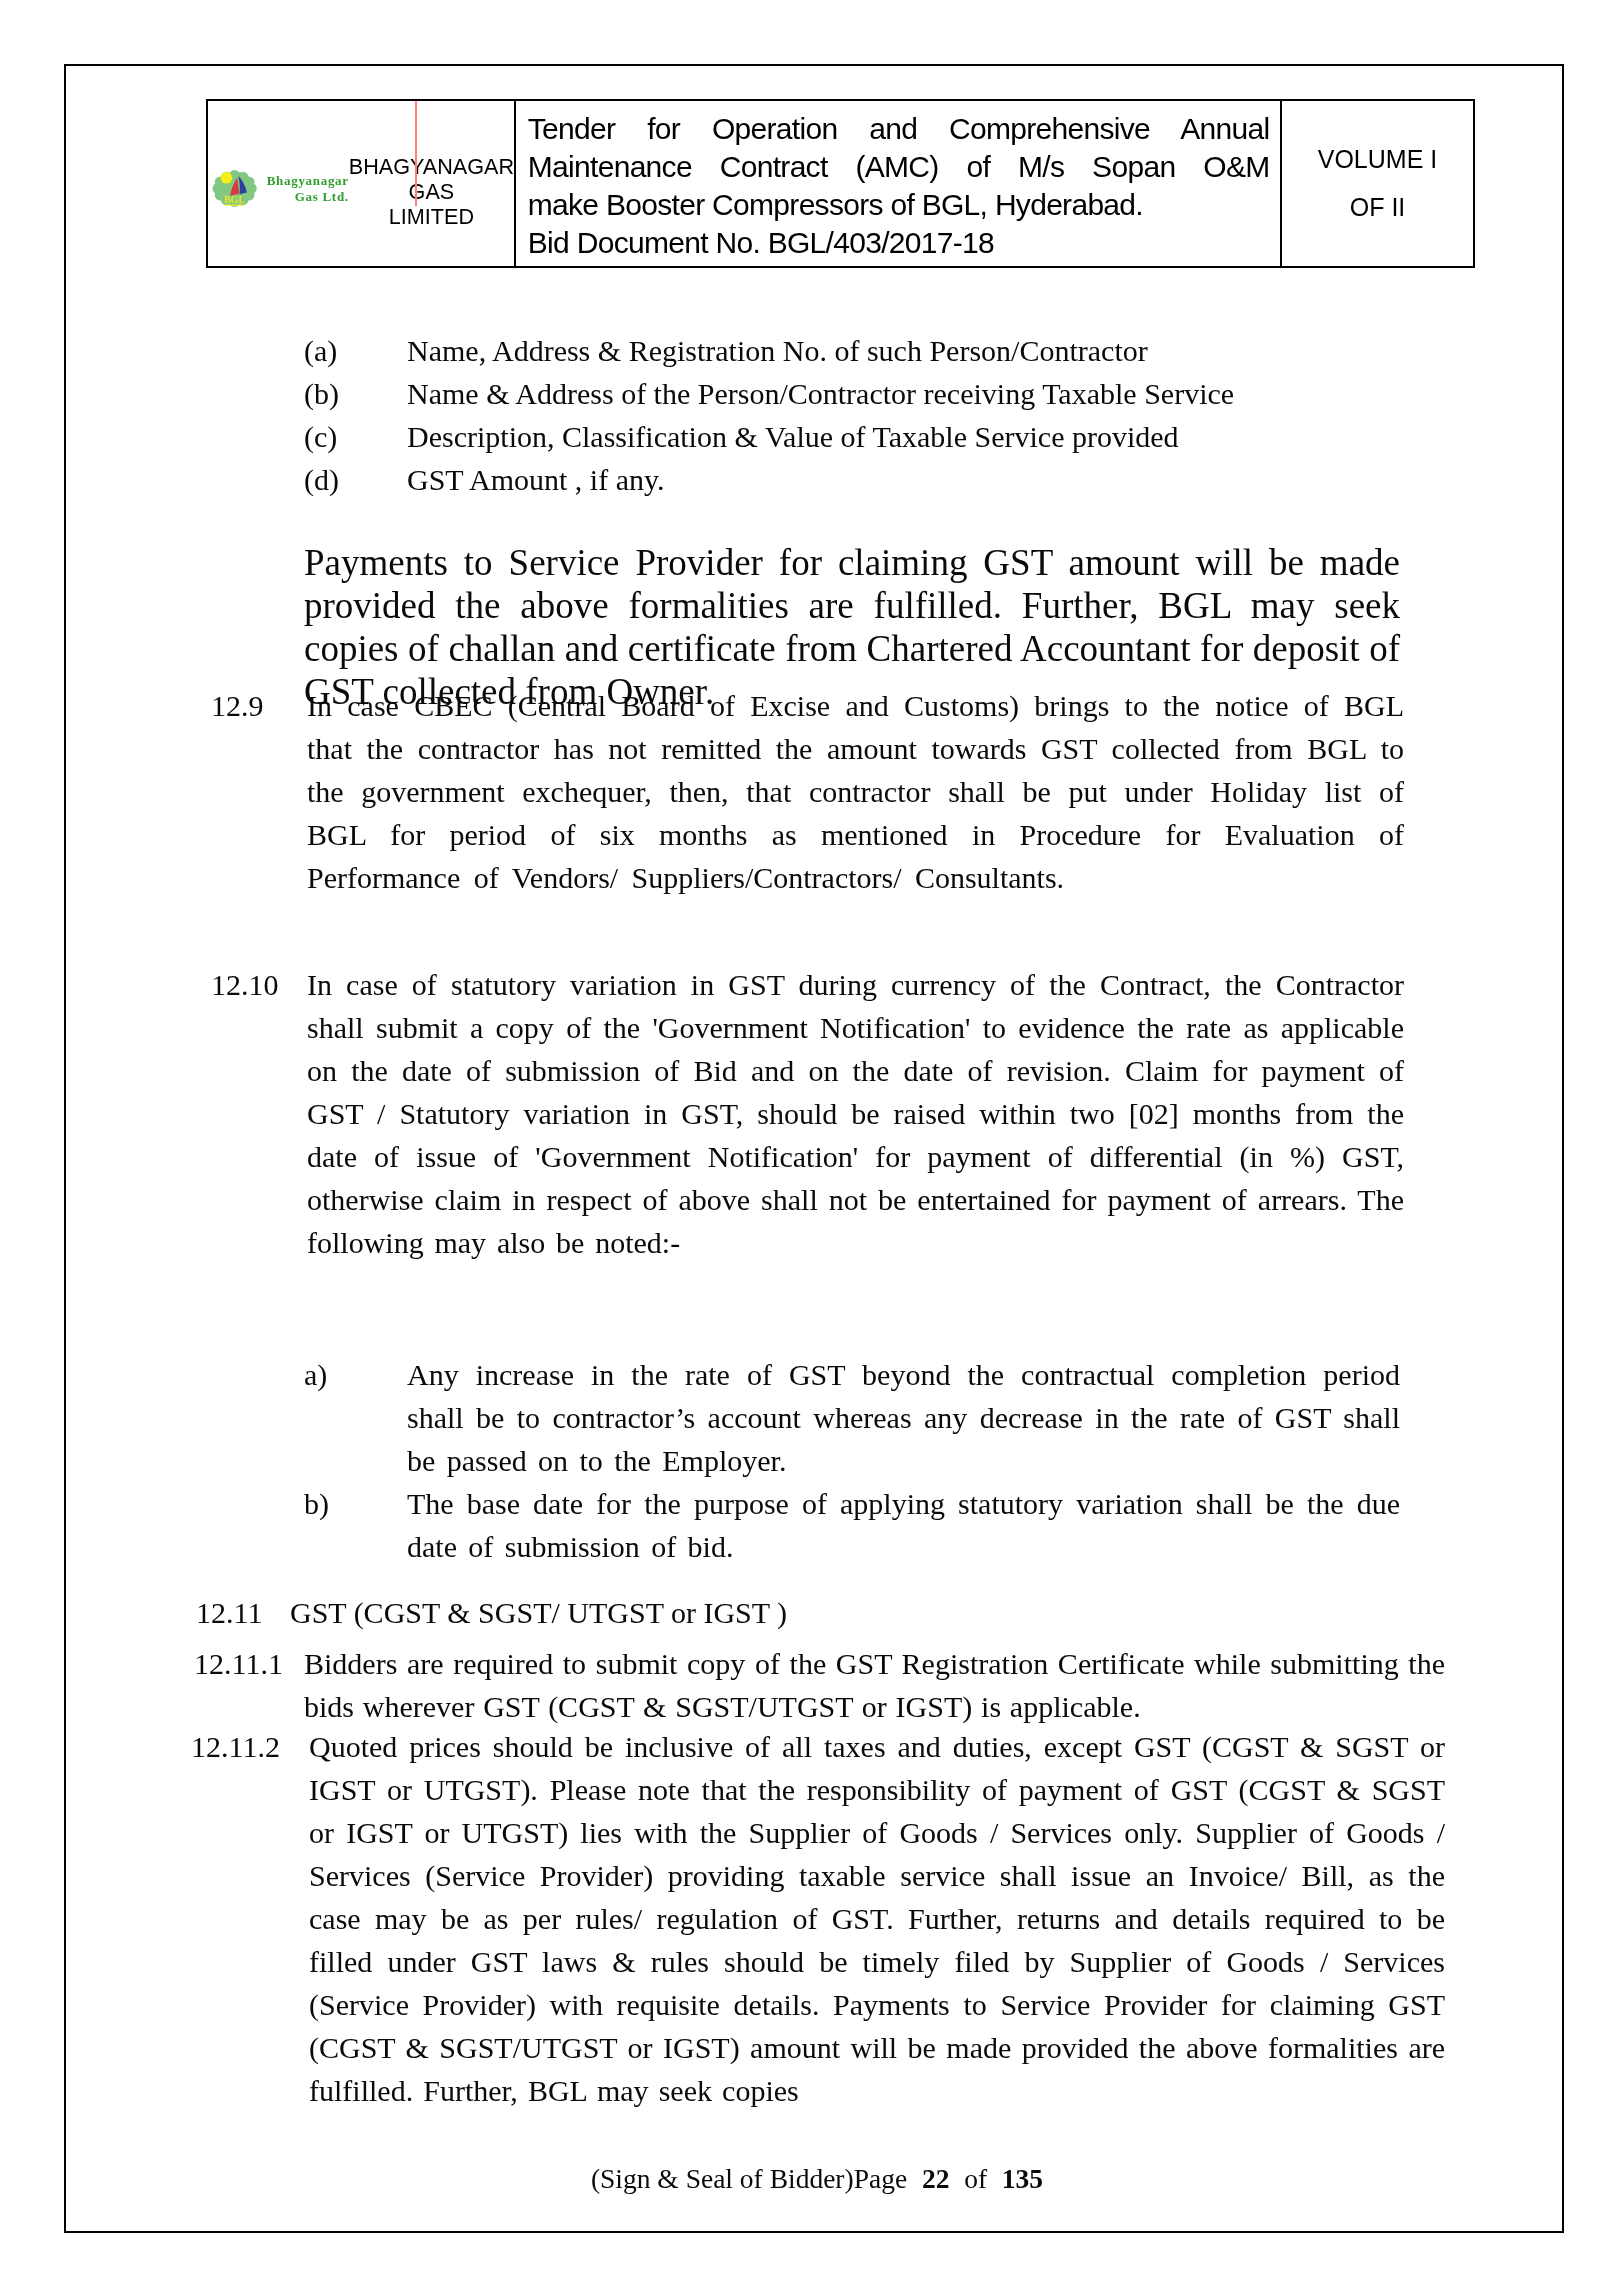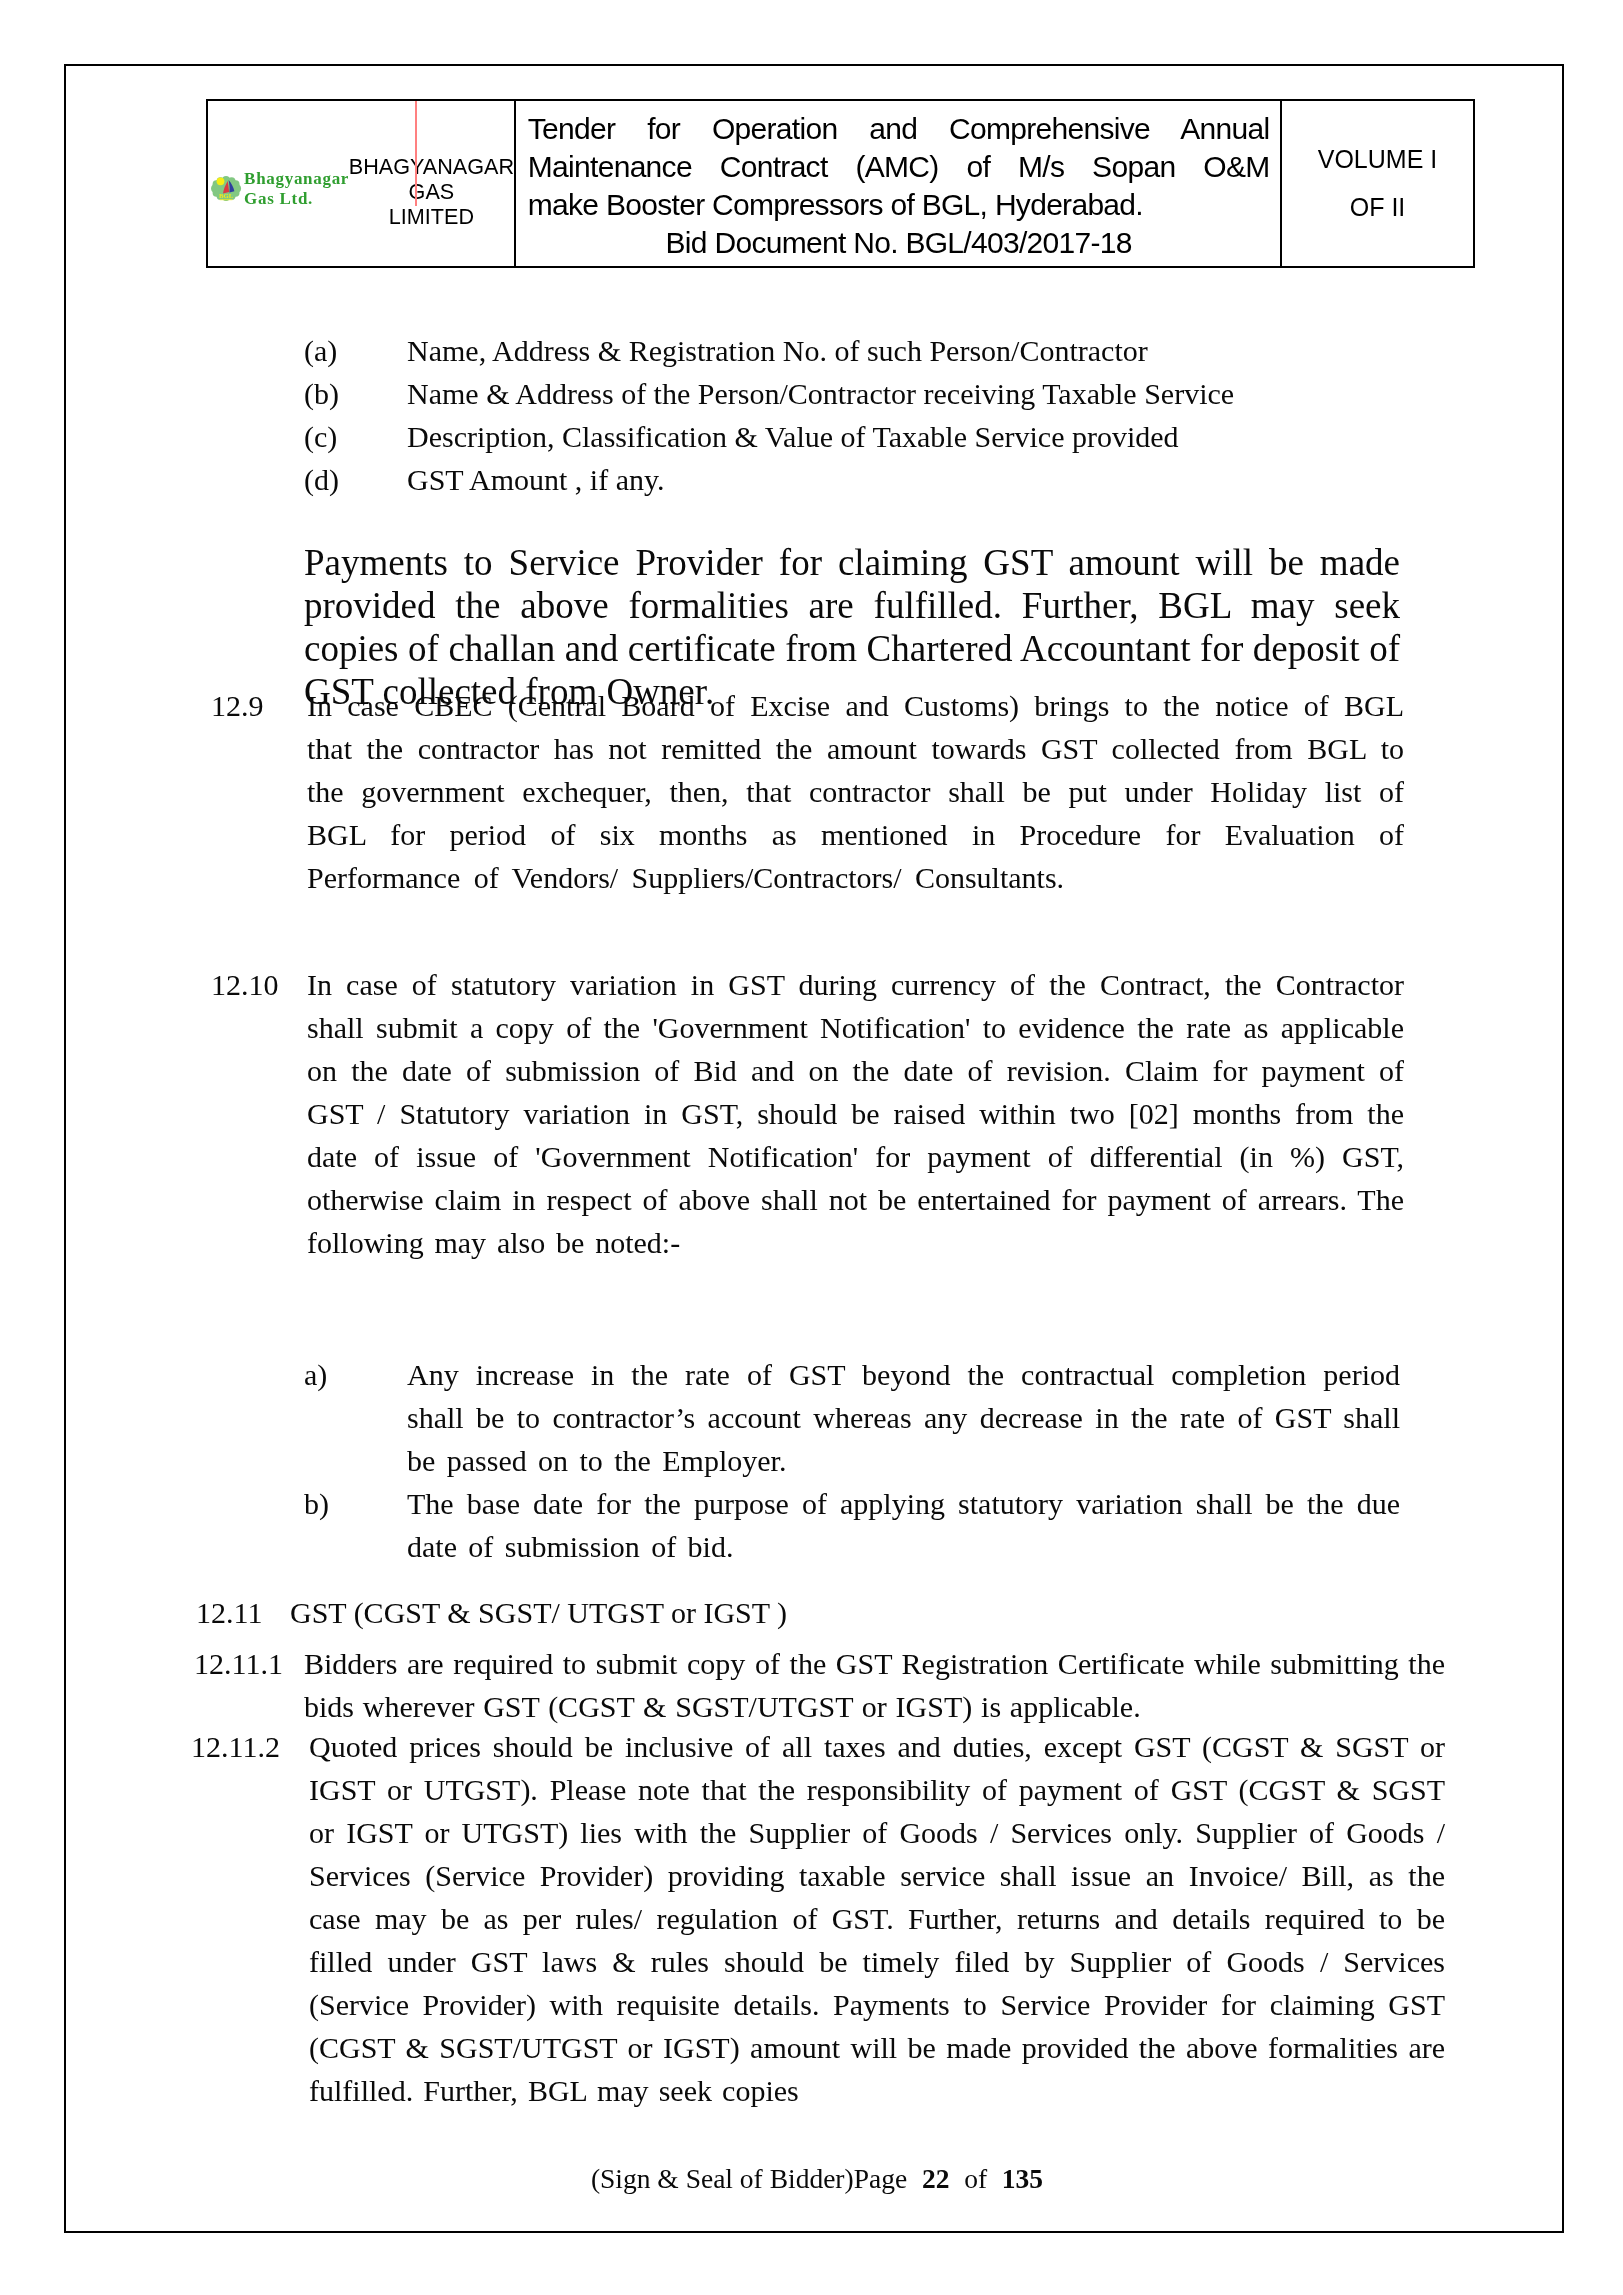--- a/index.html
+++ b/index.html
@@ -21,34 +21,34 @@
   .logo-cell {
     width:308px; border-right:2px solid #000; position:relative;
     display:flex; flex-direction:row; align-items:center; padding-top:10.5px;
   }
   .red-line {
     position:absolute; top:0; left:207px; width:2px; height:105px;
     background:#ff8080;
   }
   .logo-caption {
     font-family:"Liberation Serif", serif; font-weight:bold;
-    color:#2f9e2f; font-size:17px; margin-top:0.7px; letter-spacing:0.7px;
+    color:#2f9e2f; font-size:13px; margin-top:0.7px; letter-spacing:0.7px;text-align:right;
   }
   .company {
     font-family:"Liberation Sans", sans-serif; font-size:21.6px; line-height:25px;
     text-align:center; margin-top:4.6px; color:#000;
   }
   .title-cell {
     flex:1; padding:9.2px 10.5px 0 11.8px;
     font-family:"Liberation Sans", sans-serif; font-size:30px; line-height:38px;
     letter-spacing:-0.7px; color:#000;
   }
   .jline { text-align:justify; text-align-last:justify; }
   .lline { text-align:left; }
-  .cline { text-align:center; }
+  .cline { text-align:left; }
   .volume-cell {
     width:193px; border-left:2px solid #000;
     display:flex; flex-direction:column; align-items:center; justify-content:center;
     gap:19px; font-family:"Liberation Sans", sans-serif; font-size:25px; color:#000;
   }
   
   .block {
     position:absolute; font-family:"Liberation Serif", serif;
     font-size:30px; line-height:43px; color:#0a0a0a;
   }

